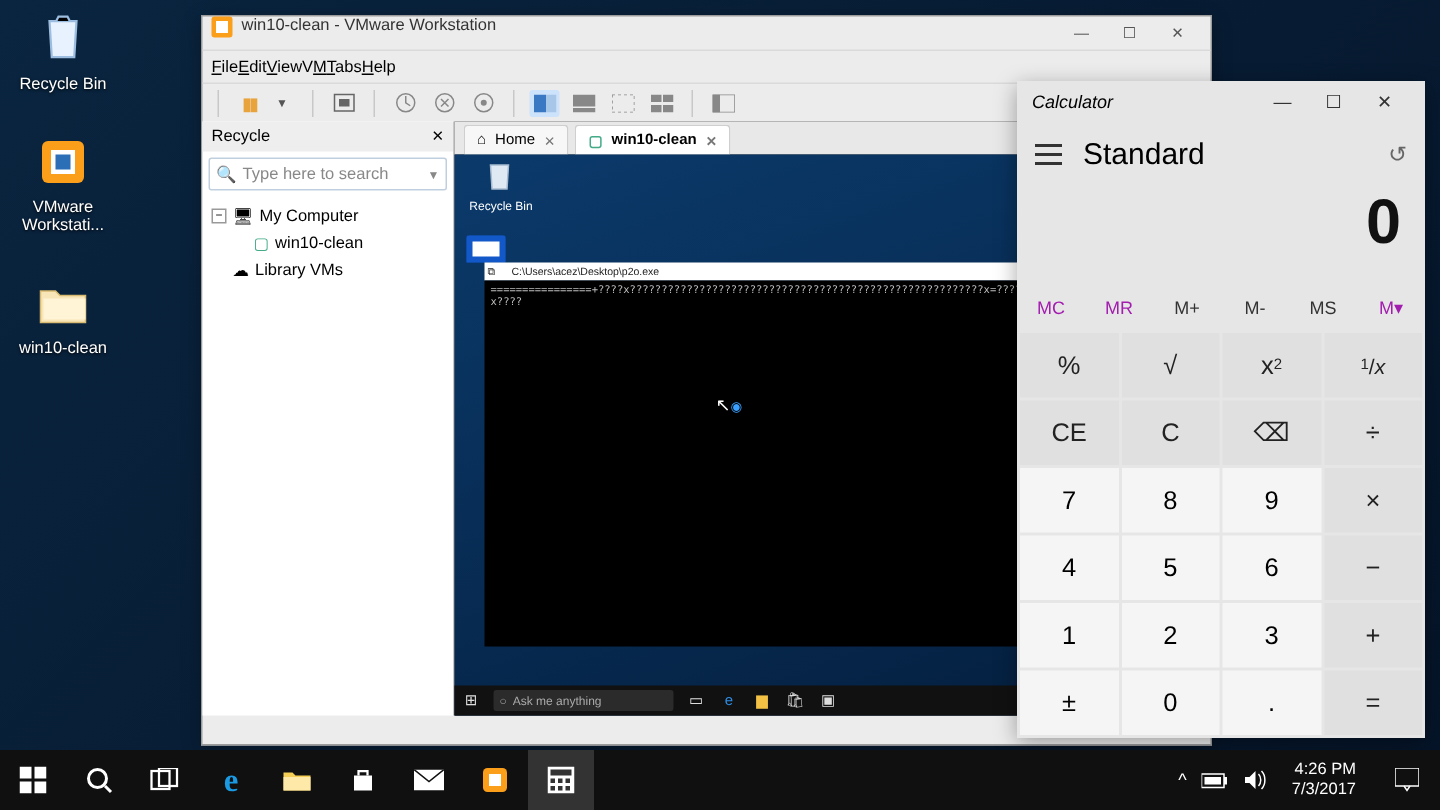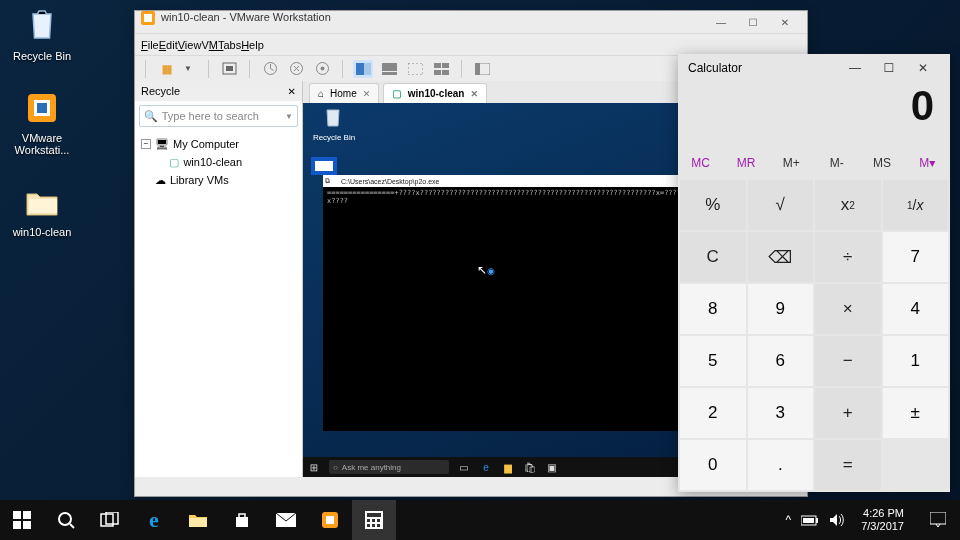--- a/index.html
+++ b/index.html
@@ -48,21 +48,21 @@
 .cmd-body { position:absolute; left:20px; top:84px; right:0; height:244px; background:#000; color:#bbb; font-family:Consolas,monospace; font-size:7px; padding:2px 4px; overflow:hidden; white-space:pre-wrap; word-break:break-all; }
 .cursor { position:absolute; left:174px; top:160px; color:#fff; font-size:12px; }
 .guest-taskbar { position:absolute; left:0; right:0; bottom:0; height:20px; background:#111; display:flex; align-items:center; padding:0 4px; gap:8px; }
 .guest-taskbar .tico { width:14px; height:14px; display:flex; align-items:center; justify-content:center; color:#ddd; font-size:10px; }
 .guest-taskbar .search { flex:0 0 120px; height:14px; background:#2b2b2b; border-radius:2px; font-size:8px; color:#aaa; display:flex; align-items:center; padding:0 4px; gap:4px; }
 .vmw-status { height:18px; font-size:11px; color:#444; padding:2px 6px; background:#ececec; border-top:1px solid #d0d0d0; }
 
 
 .calc { position:absolute; left:678px; top:54px; width:272px; height:438px; background:#e6e6e6; box-shadow:0 3px 14px rgba(0,0,0,.35); display:flex; flex-direction:column; }
 .calc-title { height:28px; display:flex; align-items:center; padding:0 10px; font-size:12px; }
-.calc-title .t { flex:1; }
+.calc-title .t { flex:1;font-style:italic; }
 .calc-title .cbtn { width:34px; height:28px; display:flex; align-items:center; justify-content:center; font-size:12px; color:#333; }
 .calc-mode { height:42px; display:flex; align-items:center; padding:0 12px; gap:14px; }
 .ham { width:18px; height:14px; display:flex; flex-direction:column; justify-content:space-between; }
 .ham div { height:2px; background:#333; }
 .calc-mode .m { font-size:20px; font-weight:400; }
 .calc-mode .hist { font-size:15px; color:#666; }
 .calc-disp { height:66px; text-align:right; padding:0 16px; font-size:42px; font-weight:600; color:#111; }
 .calc-mem { height:30px; display:flex; }
 .calc-mem div { flex:1; text-align:center; font-size:12px; color:#333; display:flex; align-items:center; justify-content:center; }
 .calc-mem .dis { color:#a21caf; }
@@ -276,34 +276,45 @@
   </div>
 </div>
 
 <div class="calc">
   <div class="calc-title">
     <span class="t">Calculator</span>
     <span class="cbtn">—</span>
     <span class="cbtn">☐</span>
     <span class="cbtn">✕</span>
   </div>
+  <div class="calc-mode">
+    <div class="ham">
+        <div></div>
+        <div></div>
+        <div></div>
+      </div>
+    <div class="m">Standard</div>
+    <div style="flex:1"></div>
+    <div class="hist">↺</div>
+  </div>
   <div class="calc-disp">0</div>
   <div class="calc-mem" id="calc-mem">
       <div class="dis">MC</div>
       <div class="dis">MR</div>
       <div>M+</div>
       <div>M-</div>
       <div>MS</div>
       <div class="dis">M▾</div>
     </div>
   <div class="calc-grid" id="calc-grid">
       <div class="ckey fn">%</div>
       <div class="ckey fn">√</div>
       <div class="ckey fn">x<span class="sup-script">2</span></div>
       <div class="ckey fn sup"><span class="sup-script">1</span>/<span style="font-style:italic">x</span></div>
+      <div class="ckey fn">CE</div>
       <div class="ckey fn">C</div>
       <div class="ckey fn">⌫</div>
       <div class="ckey fn">÷</div>
       <div class="ckey num">7</div>
       <div class="ckey num">8</div>
       <div class="ckey num">9</div>
       <div class="ckey fn">×</div>
       <div class="ckey num">4</div>
       <div class="ckey num">5</div>
       <div class="ckey num">6</div>

